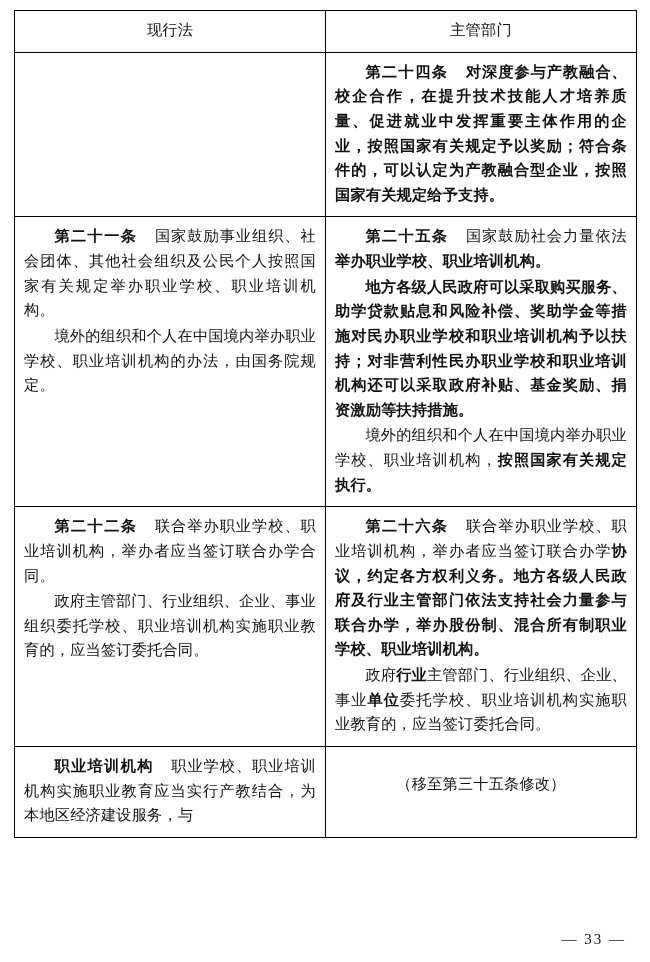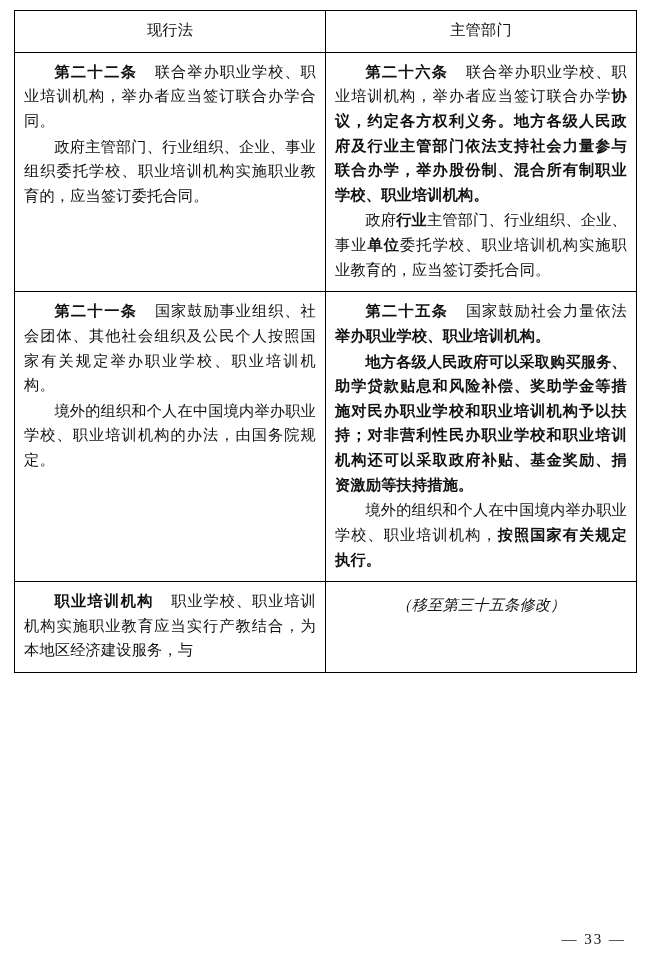--- a/index.html
+++ b/index.html
@@ -61,25 +61,24 @@
     letter-spacing: 0.6px;
   }
   .gap {
     display: inline-block;
     width: 1.1em;
   }
   .b {
     font-weight: bold;
   }
   .center-note {
-    margin: 2px;
+    margin: 16px;
     text-indent: 0;
     text-align: center;
     padding-top: 2px;
-    font-style: italic;
   }
   .empty-cell {
     height: 100%;
   }
   .footer {
     position: absolute;
     left: 12px;
     right: 0;
     bottom: 14px;
     text-align: center;
@@ -103,41 +102,49 @@
         <col class="c2">
       </colgroup>
     <thead>
       <tr>
         <th>现行法</th>
         <th>主管部门</th>
       </tr>
     </thead>
     <tbody>
 
-
       <tr>
         <td>
-          <p class="para"><span class="art">第二十二条</span><span class="gap"></span><span>联合举办职业学校、职业培训机构，举办者应当签订联合办学合同。</span></p>
-          <p class="para"><span>政府主管部门、行业组织、企业、事业组织委托学校、职业培训机构实施职业教育的，应当签订委托合同。</span></p>
+          <div class="empty-cell"></div>
         </td>
         <td>
-          <p class="para"><span class="art">第二十六条</span><span class="gap"></span><span>联合举办职业学校、职业培训机构，举办者应当签订联合办学</span><span class="b">协议，约定各方权利义务。地方各级人民政府及行业主管部门依法支持社会力量参与联合办学，举办股份制、混合所有制职业学校、职业培训机构。</span></p>
-          <p class="para"><span>政府</span><span class="b">行业</span><span>主管部门、行业组织、企业、事业</span><span class="b">单位</span><span>委托学校、职业培训机构实施职业教育的，应当签订委托合同。</span></p>
+          <p class="para b"><span class="art">第二十四条</span><span class="gap"></span><span>对深度参与产教融合、校企合作，在提升技术技能人才培养质量、促进就业中发挥重要主体作用的企业，按照国家有关规定予以奖励；符合条件的，可以认定为产教融合型企业，按照国家有关规定给予支持。</span></p>
         </td>
       </tr>
 
       <tr>
         <td>
           <p class="para"><span class="art">第二十一条</span><span class="gap"></span><span>国家鼓励事业组织、社会团体、其他社会组织及公民个人按照国家有关规定举办职业学校、职业培训机构。</span></p>
           <p class="para"><span>境外的组织和个人在中国境内举办职业学校、职业培训机构的办法，由国务院规定。</span></p>
         </td>
         <td>
           <p class="para"><span class="art">第二十五条</span><span class="gap"></span><span>国家鼓励社会力量依法</span><span class="b">举办职业学校、职业培训机构。</span></p>
           <p class="para b"><span>地方各级人民政府可以采取购买服务、助学贷款贴息和风险补偿、奖助学金等措施对民办职业学校和职业培训机构予以扶持；对非营利性民办职业学校和职业培训机构还可以采取政府补贴、基金奖励、捐资激励等扶持措施。</span></p>
           <p class="para"><span>境外的组织和个人在中国境内举办职业学校、职业培训机构，</span><span class="b">按照国家有关规定执行。</span></p>
+        </td>
+      </tr>
+
+      <tr>
+        <td>
+          <p class="para"><span class="art">第二十二条</span><span class="gap"></span><span>联合举办职业学校、职业培训机构，举办者应当签订联合办学合同。</span></p>
+          <p class="para"><span>政府主管部门、行业组织、企业、事业组织委托学校、职业培训机构实施职业教育的，应当签订委托合同。</span></p>
+        </td>
+        <td>
+          <p class="para"><span class="art">第二十六条</span><span class="gap"></span><span>联合举办职业学校、职业培训机构，举办者应当签订联合办学</span><span class="b">协议，约定各方权利义务。地方各级人民政府及行业主管部门依法支持社会力量参与联合办学，举办股份制、混合所有制职业学校、职业培训机构。</span></p>
+          <p class="para"><span>政府</span><span class="b">行业</span><span>主管部门、行业组织、企业、事业</span><span class="b">单位</span><span>委托学校、职业培训机构实施职业教育的，应当签订委托合同。</span></p>
         </td>
       </tr>
 
       <tr>
         <td>
           <p class="para"><span class="art">职业培训机构</span><span class="gap"></span><span>职业学校、职业培训机构实施职业教育应当实行产教结合，为本地区经济建设服务，与</span></p>
         </td>
         <td>
           <p class="para center-note">（移至第三十五条修改）</p>
         </td>

